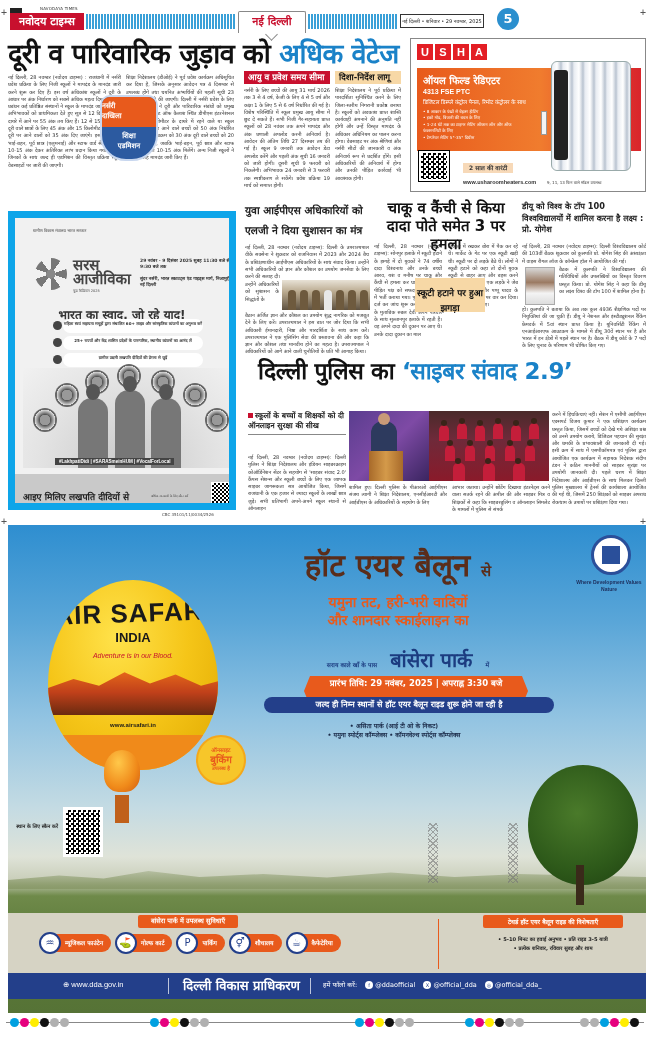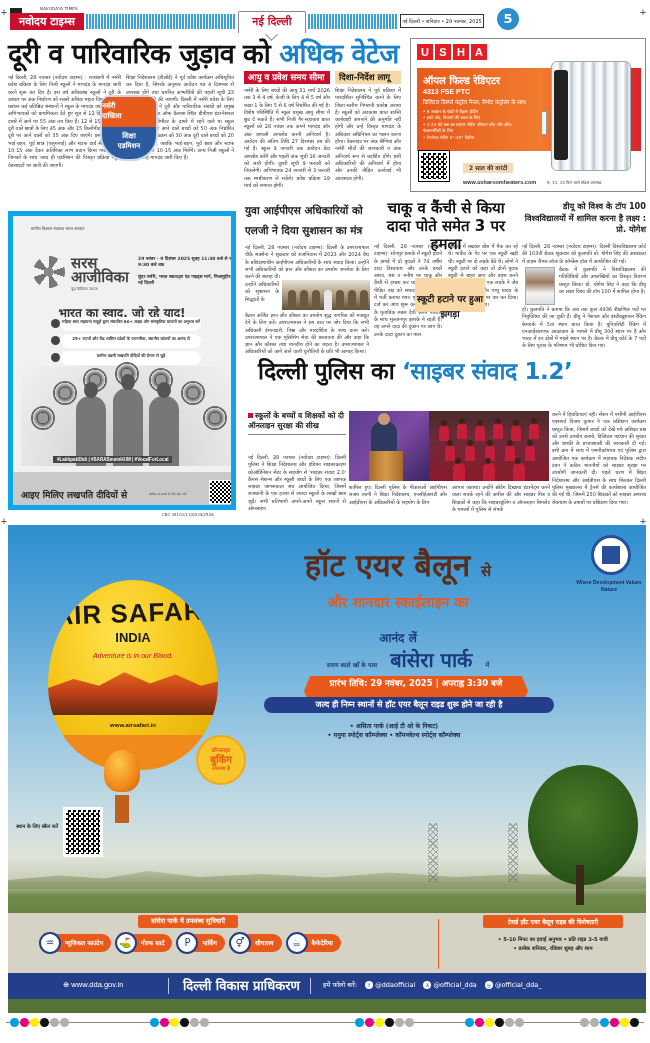--- a/index.html
+++ b/index.html
@@ -54,21 +54,21 @@
     background: repeating-linear-gradient(90deg, #e8ecf2 0, #ffffff 5px, #b9c3d0 9px, #e8ecf2 11px); border: 1px solid #9aa; }
   .usha-heater-panel { position: absolute; left: 2px; top: 8px; width: 14px; height: 90px; background: #222; border-radius: 3px; }
   .usha-remote { position: absolute; left: 130px; top: 72px; width: 6px; height: 24px; background: #f4f4f4; border: 1px solid #999; }
   .usha-qr { position: absolute; left: 8px; top: 112px; width: 30px; height: 30px; background:
     repeating-conic-gradient(#000 0 25%, #fff 0 50%) 0 0/5px 5px; border: 2px solid #fff; outline: 1px solid #000; }
   .usha-warranty { position: absolute; left: 52px; top: 124px; background: #f7d9b8; color: #333; font-size: 6px; font-weight: bold; padding: 1px 6px; }
   .usha-url { position: absolute; left: 52px; top: 140px; font-size: 5.5px; color: #333; font-family: "Liberation Sans", sans-serif; font-weight: bold; }
   .usha-fins { position: absolute; left: 136px; top: 141px; font-size: 4px; color: #333; }
 
   
-  .saras-ad { position: absolute; left: 8px; top: 211px; width: 228px; height: 299px; background: #f1f1f1; border: 5px solid #0ea5e9; overflow: hidden; }
+  .saras-ad { position: absolute; left: 8px; top: 211px; width: 228px; height: 299px; background: #f1f1f1; border: 7px solid #0ea5e9; overflow: hidden; }
   .saras-gov { position: absolute; left: 18px; top: 10px; font-size: 4px; color: #333; }
   .saras-logo { position: absolute; left: 20px; top: 40px; width: 32px; height: 32px; border-radius: 50%; background: radial-gradient(circle, #888 20%, transparent 21%), conic-gradient(#777 0 10%, transparent 0 20%, #777 0 30%, transparent 0 40%, #777 0 50%, transparent 0 60%, #777 0 70%, transparent 0 80%, #777 0 90%, transparent 0); }
   .saras-title { position: absolute; left: 58px; top: 40px; font-size: 15px; color: #444; font-weight: bold; line-height: 14px; }
   .saras-sub { position: absolute; left: 58px; top: 70px; font-size: 3.5px; color: #444; }
   .saras-date { position: absolute; left: 125px; top: 40px; font-size: 4.5px; line-height: 6px; color: #333; font-weight: bold; width: 100px; }
   .saras-venue { position: absolute; left: 125px; top: 58px; font-size: 4.5px; line-height: 6px; color: #333; font-weight: bold; width: 100px; }
   .saras-tagline { position: absolute; left: 0; top: 88px; width: 100%; text-align: center; font-size: 12px; font-weight: bold; color: #333; }
   .saras-pill { position: absolute; left: 48px; width: 140px; height: 14px; background: #fff; border-radius: 7px; font-size: 4px; line-height: 5px; font-weight: bold; color: #333; text-align: center; padding-top: 2px; }
   .saras-pill:before { content: ""; position: absolute; left: -10px; top: 2px; width: 9px; height: 9px; border-radius: 50%; background: #444; }
   .saras-photo { position: absolute; left: 8px; top: 150px; width: 212px; height: 100px;
@@ -87,23 +87,23 @@
   .ips-headline { position: absolute; left: 245px; top: 200px; width: 125px; font-size: 10.5px; font-weight: bold; line-height: 20px; color: #222; }
   .ips-body1 { position: absolute; left: 245px; top: 244px; width: 124px; height: 36px; overflow: hidden; }
   .ips-photo { position: absolute; left: 282px; top: 280px; width: 88px; height: 30px; background: linear-gradient(180deg, #e8e2d6 0%, #b9a98e 40%, #5e5140 100%); }
   .ips-photo .cop { position: absolute; bottom: 0; width: 8px; height: 20px; background: #6e5a3e; border-radius: 4px 4px 0 0; }
   .ips-body-side { position: absolute; left: 245px; top: 281px; width: 34px; height: 30px; overflow: hidden; }
   .ips-body2 { position: absolute; left: 245px; top: 312px; width: 124px; height: 48px; overflow: hidden; }
 
   .knife-headline { position: absolute; left: 373px; top: 199px; width: 146px; font-size: 15px; font-weight: bold; line-height: 18px; color: #111; text-align: center; }
   .knife-c1 { position: absolute; left: 374px; top: 243px; width: 68px; height: 117px; overflow: hidden; }
   .knife-c2 { position: absolute; left: 448px; top: 243px; width: 70px; height: 117px; overflow: hidden; }
-  .scooty-box { position: absolute; left: 415px; top: 278px; width: 70px; height: 34px; background: #f7d8a6; color: #111; font-size: 9px; font-weight: bold; text-align: center; line-height: 15px; padding-top: 14px; }
-
-  .du-headline { position: absolute; left: 522px; top: 201px; width: 124px; font-size: 8.2px; line-height: 11.5px; color: #222; text-align: right; }
+  .scooty-box { position: absolute; left: 415px; top: 278px; width: 70px; height: 34px; background: #f7d8a6; color: #111; font-size: 9px; font-weight: bold; text-align: center; line-height: 15px; padding-top: 8px; }
+
+  .du-headline { position: absolute; left: 522px; top: 201px; width: 124px; font-size: 8.2px; line-height: 11.5px; color: #222; text-align: left; }
   .du-body1 { position: absolute; left: 522px; top: 243px; width: 124px; height: 22px; overflow: hidden; }
   .du-photo { position: absolute; left: 525px; top: 267px; width: 30px; height: 38px; background: linear-gradient(180deg, #d9d9d9 0%, #9b7a62 40%, #f4f4f4 70%, #ddd 100%); border: 1px solid #aaa; }
   .du-body-side { position: absolute; left: 559px; top: 266px; width: 87px; height: 40px; overflow: hidden; }
   .du-body2 { position: absolute; left: 522px; top: 306px; width: 124px; height: 54px; overflow: hidden; }
 
   
   .police-headline { position: absolute; left: 258px; top: 356px; width: 392px; font-size: 23px; font-weight: bold; line-height: 30px; color: #111; white-space: nowrap; letter-spacing: -0.4px; }
   .police-headline .hl { color: #1a82c8; }
   .police-sub { position: absolute; left: 248px; top: 411px; width: 98px; font-size: 7.5px; line-height: 10px; color: #222; font-weight: bold; border-bottom: 1px solid #888; padding-bottom: 3px; }
   .police-sub .sq { display: inline-block; width: 5px; height: 5px; background: #c8102e; margin-right: 2px; }
@@ -304,21 +304,21 @@
 <p class="col-text knife-c1">नई दिल्ली, 28 नवम्बर (नवोदय टाइम्स): सोनपुर इलाके में स्कूटी हटाने के झगड़े में दो युवकों ने 74 वर्षीय दादा विश्वनाथ और उनके बच्चों आरव, यश व मनीष पर चाकू और कैंची से हमला कर घायल कर दिया। पीड़ित पक्ष को सफदरजंग अस्पताल में भर्ती कराया गया। पुलिस ने मामला दर्ज कर जांच शुरू कर दी है। पुलिस के मुताबिक रुबल देवी अपने परिवार के साथ सुल्तानपुर इलाके में रहती हैं। वह अपने दादा की दुकान पर आए थे। उनके दादा दुकान का माल</p>
 <p class="col-text knife-c2">निकाल में रखकर बोरा में पैक कर रहे थे। मार्केट के गेट पर एक स्कूटी खड़ी थी। स्कूटी पर दो लड़के बैठे थे। लोगों ने स्कूटी हटाने को कहा तो दोनों युवक स्कूटी से बाहर आए और बहस करने लगे। देखते ही देखते एक लड़के ने जेब से चाकू निकाला और पप्पू यादव के सिर, गर्दन और कंधे पर वार कर दिया। वह जमीन पर गिर गए।</p>
 <div class="scooty-box">स्कूटी हटाने पर हुआ झगड़ा</div>
 
 <h2 class="du-headline">डीयू को विश्व के टॉप 100 विश्वविद्यालयों में शामिल करना है लक्ष्य : प्रो. योगेश</h2>
 <p class="col-text du-body1">नई दिल्ली, 28 नवम्बर (नवोदय टाइम्स): दिल्ली विश्वविद्यालय कोर्ट की 103वीं बैठक शुक्रवार को कुलपति प्रो. योगेश सिंह की अध्यक्षता में वाइस रीगल लॉज के कॉन्फ्रेंस हॉल में आयोजित की गई।</p>
 <div class="du-photo"></div>
 <p class="col-text du-body-side">बैठक में कुलपति ने विश्वविद्यालय की गतिविधियों और उपलब्धियों का विस्तृत विवरण प्रस्तुत किया। प्रो. योगेश सिंह ने कहा कि डीयू का लक्ष्य विश्व की टॉप 100 में शामिल होना है।</p>
 <p class="col-text du-body2">हो। कुलपति ने बताया कि अब तक कुल 4936 शैक्षणिक पदों पर नियुक्तियां की जा चुकी हैं। डीयू ने नेशनल और इंस्टीट्यूशनल रैंकिंग फ्रेमवर्क में 5वां स्थान प्राप्त किया है। यूनिवर्सिटी रैंकिंग में एनआईआरएफ आउटकम के मामले में डीयू 30वें स्थान पर है और भारत में इन क्षेत्रों में पहले स्थान पर है। बैठक में डीयू कोर्ट के 7 पदों के लिए चुनाव के परिणाम भी घोषित किए गए।</p>
 
-<h2 class="police-headline"><span>दिल्ली पुलिस का </span><span class="hl">‘साइबर संवाद 1.2’</span></h2>
+<h2 class="police-headline"><span>दिल्ली पुलिस का </span><span class="hl">‘साइबर संवाद 2.9’</span></h2>
 <div class="police-sub"><span class="sq"></span><span>स्कूलों के बच्चों व शिक्षकों को दी ऑनलाइन सुरक्षा की सीख</span></div>
 <p class="col-text police-body1">नई दिल्ली, 28 नवम्बर (नवोदय टाइम्स): दिल्ली पुलिस ने शिक्षा निदेशालय और इंडियन साइबरक्राइम कोऑर्डिनेशन सेंटर के सहयोग से 'साइबर संवाद 2.0' कैंपस सेशन्स और स्कूली बच्चों के लिए एक व्यापक साइबर जागरूकता सत्र आयोजित किया, जिसमें राजधानी के एक हजार से ज्यादा स्कूलों के लाखों छात्र जुड़े। सभी प्रतिभागी अपने-अपने स्कूल स्थानों से ऑनलाइन</p>
 <div class="police-photo1">
   <div class="speaker"></div>
   <div class="podium"></div>
 </div>
 <div class="police-photo2">
   <div class="student" style="left:10px;top:14px;"></div>
   <div class="student" style="left:28px;top:12px;"></div>
   <div class="student" style="left:46px;top:14px;"></div>
@@ -348,23 +348,23 @@
   <div class="tree"></div>
   <div class="tree-trunk"></div>
 
   <div class="dda-logo">
       <div class="dda-logo-inner"></div>
     </div>
   <div class="dda-slogan">Where Development Values Nature</div>
 
   <div class="dda-headline"><span>हॉट एयर बैलून</span> <small>से</small></div>
   <div class="dda-sub1">
+    <div>यमुना तट, हरी-भरी वादियों</div>
     <div>और शानदार स्काईलाइन का</div>
   </div>
-  <div class="dda-sub2">आनंद लें</div>
   <div class="dda-park-line">
     <span class="dda-park-pre">सराय काले खाँ के पास</span>
     <span class="dda-park-name">बांसेरा पार्क</span>
     <span class="dda-park-post">में</span>
   </div>
   <div class="dda-start">प्रारंभ तिथि: 29 नवंबर, 2025 | अपराह्न 3:30 बजे</div>
   <div class="dda-soon">जल्द ही निम्न स्थानों से हॉट एयर बैलून राइड शुरू होने जा रही है</div>
   <div class="dda-locations">
     <div>• असिता पार्क (आई टी ओ के निकट)</div>
     <div>• यमुना स्पोर्ट्स कॉम्प्लेक्स • कॉमनवेल्थ स्पोर्ट्स कॉम्प्लेक्स</div>

